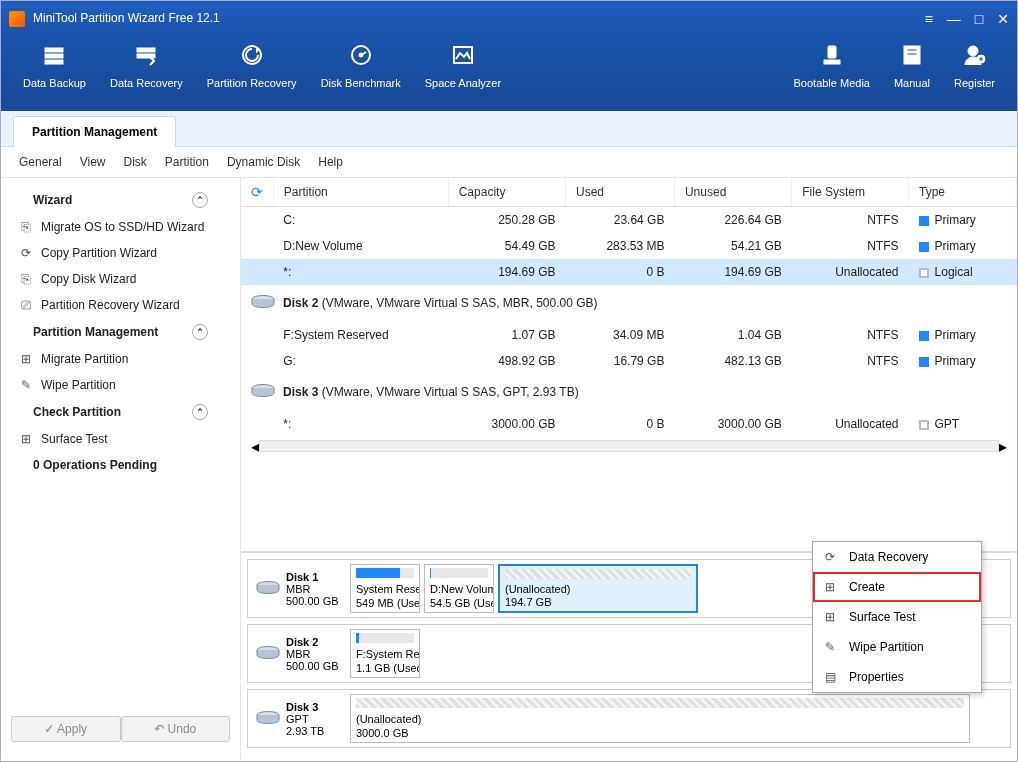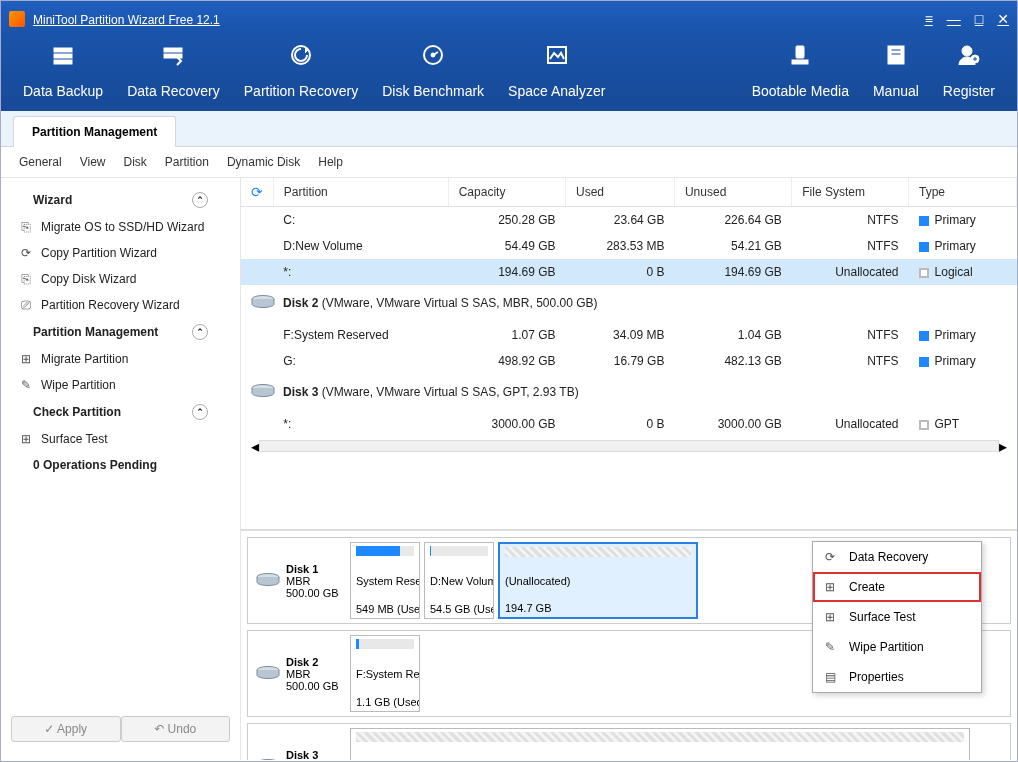--- a/index.html
+++ b/index.html
@@ -1,22 +1,22 @@
 <!DOCTYPE html>
 <html><head>
 <meta charset="utf-8">
 <style>
 * { margin: 0; padding: 0; box-sizing: border-box; font-family: "Segoe UI", Arial, sans-serif; }
 body { background: #fff; width: 1018px; height: 762px; overflow: hidden; border: 1px solid #aac; }
-.titlebar { background: linear-gradient(#1f5fbf,#1a54ab); height: 30px; display: flex; align-items: flex-end; padding: 4px 8px; color: #fff; font-size: 12px; text-decoration: underline; }
+.titlebar { background: linear-gradient(#1f5fbf,#1a54ab); height: 30px; display: flex; align-items: flex-start; padding: 10px 8px; color: #fff; font-size: 12px; }
 .titlebar .logo { width: 16px; height: 16px; background: linear-gradient(135deg,#ff9500,#ff5500); margin-right: 8px; border-radius: 2px; }
 .titlebar .winbtns { margin-left: auto; display: flex; gap: 14px; font-size: 14px; }
 .titlebar .winbtns span { cursor: pointer; }
 .toolbar { background: linear-gradient(#1a54ab,#174a97); height: 80px; display: flex; padding: 8px 10px 0; color: #fff; }
-.toolbar .tbitem { display: flex; flex-direction: column; align-items: center; padding: 4px 12px; font-size: 14px; cursor: pointer; gap: 16px; }
+.toolbar .tbitem { display: flex; flex-direction: column; align-items: center; padding: 4px 12px; font-size: 11px; cursor: pointer; gap: 10px; }
 .toolbar .tbitem .tbicon { width: 28px; height: 24px; }
 .toolbar .spacer { flex: 1; }
 .tbicon svg { width: 100%; height: 100%; fill: #fff; stroke: #fff; }
 .tabbar { background: #eaf2fb; height: 36px; display: flex; align-items: end; padding: 0 12px; border-bottom: 1px solid #d0d7e0; }
 .tabbar .tab { background: #fff; padding: 8px 18px; font-size: 12px; font-weight: 600; border: 1px solid #d0d7e0; border-bottom: none; border-radius: 3px 3px 0 0; margin-bottom: -1px; }
 .menubar { display: flex; gap: 18px; padding: 8px 18px; font-size: 12px; color: #333; border-bottom: 1px solid #e5e5e5; }
 .menubar span { cursor: pointer; }
 .main { display: flex; height: calc(100% - 30px - 80px - 36px - 32px); }
 .sidebar { width: 240px; border-right: 1px solid #e5e5e5; padding: 8px 0; font-size: 12px; color: #222; overflow: hidden; display: flex; flex-direction: column; }
 .sidebar .sec { padding: 6px 32px; font-weight: 600; display: flex; justify-content: space-between; align-items: center; }
@@ -32,21 +32,21 @@
 thead th:first-child { width: 24px; }
 tbody td { padding: 6px 10px; color: #222; }
 tbody tr.sel td { background: #d2e9fc; }
 tbody tr.diskhdr td { padding: 10px; }
 tbody tr.diskhdr .disksvg { display: inline-block; vertical-align: middle; margin-right: 8px; }
 .tright { text-align: right; }
 .tind { width: 10px; height: 10px; display: inline-block; vertical-align: middle; margin-right: 6px; }
 .tind.blue { background: #1e88ff; }
 .tind.gray { background: #fff; border: 2px solid #bbb; }
 .diskmap { border-top: 1px solid #ddd; padding: 6px; font-size: 11px; max-height: 230px; overflow:auto; }
-.diskrow { display: flex; border: 1px solid #ccc; margin-bottom: 6px; padding: 4px; gap: 4px; align-items: stretch; height: 87px; }
+.diskrow { display: flex; border: 1px solid #ccc; margin-bottom: 6px; padding: 4px; gap: 4px; align-items: stretch; height: 59px; }
 .diskinfo { width: 94px; padding: 4px; display: flex; align-items: center; gap: 6px; }
 .diskinfo .dbody div:first-child { font-weight: 600; }
 .part-block { border: 1px solid #bbb; padding: 3px 5px; display: flex; flex-direction: column; justify-content: space-between; overflow: hidden; white-space: nowrap; position: relative; }
 .part-block.sel { border: 2px solid #2a80e0; background: #e0f0ff; }
 .usagebar { height: 10px; background: #e8e8e8; position: relative; margin-bottom: 2px; }
 .usagebar .fill { height: 100%; background: #1e88ff; }
 .usagebar.unalloc { background: repeating-linear-gradient(45deg,#e0e0e0,#e0e0e0 3px,#f4f4f4 3px,#f4f4f4 6px); }
 .ctxmenu { position: absolute; left: 812px; top: 541px; width: 170px; background: #fff; border: 1px solid #aaa; box-shadow: 2px 2px 6px rgba(0,0,0,0.2); font-size: 12px; z-index: 50; }
 .ctxmenu .citem { padding: 8px 12px; display: flex; align-items: center; gap: 10px; cursor: pointer; }
 .ctxmenu .citem.hl { outline: 2px solid #e03030; outline-offset: -2px; }

